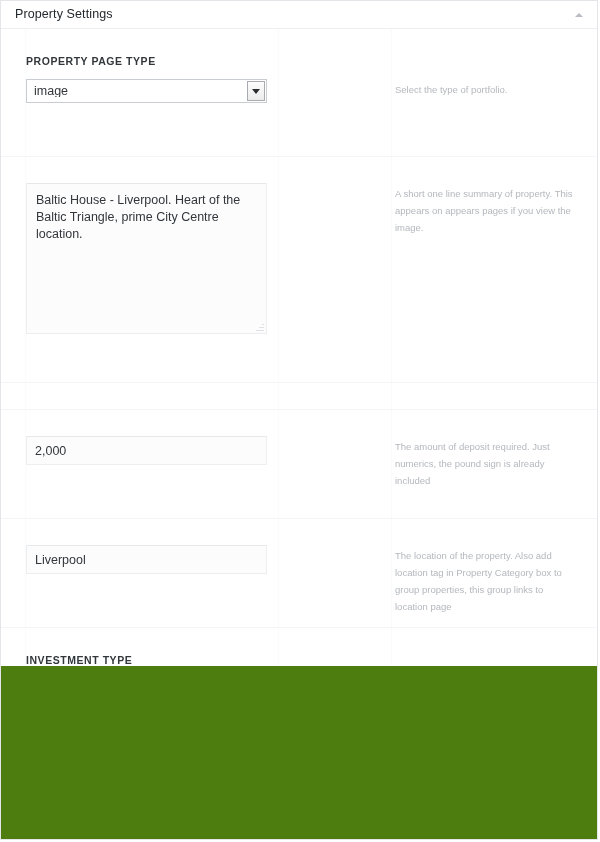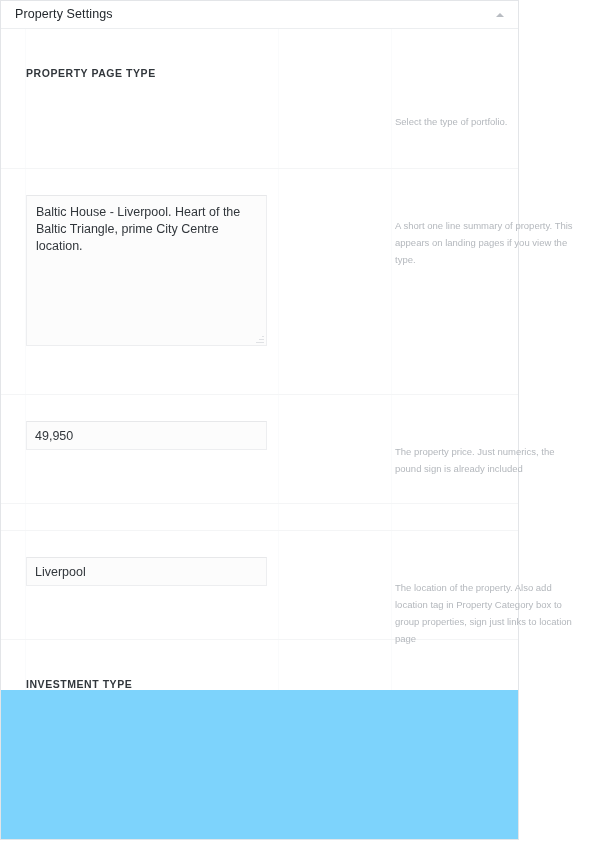--- a/index.html
+++ b/index.html
@@ -9,25 +9,25 @@
   body {
     width: 600px;
     height: 842px;
     background: #ffffff;
     font-family: "Liberation Sans", sans-serif;
     overflow: hidden;
   }
 
   .panel {
     position: relative;
-    width: 519px;
+    width: 598px;
     height: 840px;
     box-sizing: border-box;
     border: 1px solid #e3e5e8;
-    background: #7dd3fc;
+    background: #4d7c0f;
   }
 
   
   .panel-header {
     position: relative;
     height: 28px;
     box-sizing: border-box;
     border-bottom: 1px solid #eceef0;
     background: #ffffff;
     display: flex;
@@ -85,21 +85,21 @@
     border-bottom: 1px solid #f4f5f6;
   }
   .field-row:last-child { border-bottom: none; }
 
   .field-label {
     font-size: 10.5px;
     font-weight: bold;
     letter-spacing: 0.55px;
     color: #32373c;
     text-transform: uppercase;
-    margin: 12px 0 12px 25px;
+    margin: 0 0 12px 25px;
   }
 
   .field-inner {
     position: relative;
     padding-bottom: 22px;
   }
 
   .control-wrap {
     position: absolute;
     left: 25px;
@@ -108,21 +108,20 @@
   }
 
   .help-text {
     position: absolute;
     left: 394px;
     top: 2px;
     width: 182px;
     font-size: 9.5px;
     line-height: 17px;
     color: #b4b8bd;
-    margin-top: 20px;
   }
 
   
   .text-input {
     box-sizing: border-box;
     width: 241px;
     height: 29px;
     padding: 0 8px;
     font-family: "Liberation Sans", sans-serif;
     font-size: 12.5px;
@@ -237,58 +236,66 @@
 
   <div class="panel-body">
 
     <span class="guide g1"></span>
     <span class="guide g2"></span>
     <span class="guide g3"></span>
 
     <div class="field-row row-pagetype">
       <div class="field-label">PROPERTY PAGE TYPE</div>
       <div class="field-inner">
+        <div class="control-wrap">
+          <div class="select-shell">
+            <span class="select-value">image</span>
+            <span class="select-arrow-btn">
+              <span class="caret-down"></span>
+            </span>
+          </div>
+        </div>
         <div class="help-text">Select the type of portfolio.</div>
       </div>
     </div>
 
     <div class="field-row row-desc">
       <div class="field-inner">
         <div class="control-wrap">
           <div class="textarea-shell">
             <textarea class="text-area" style="">Baltic House - Liverpool. Heart of the Baltic Triangle, prime City Centre location.</textarea>
             <span class="resize-grip">
                 <i></i>
                 <i></i>
                 <i></i>
               </span>
           </div>
         </div>
-        <div class="help-text">A short one line summary of property. This appears on landing pages if you view the type.</div>
+        <div class="help-text">A short one line summary of property. This appears on appears pages if you view the image.</div>
       </div>
     </div>
 
     <div class="field-row row-price">
+    </div>
+
+    <div class="field-row row-deposit">
       <div class="field-inner">
         <div class="control-wrap">
-          <input class="text-input" type="text" value="49,950" style="">
+          <input class="text-input" type="text" value="2,000" style="">
         </div>
-        <div class="help-text">The property price. Just numerics, the pound sign is already included</div>
+        <div class="help-text">The amount of deposit required. Just numerics, the pound sign is already included</div>
       </div>
-    </div>
-
-    <div class="field-row row-deposit">
     </div>
 
     <div class="field-row row-location">
       <div class="field-inner">
         <div class="control-wrap">
           <input class="text-input" type="text" value="Liverpool" style="">
         </div>
-        <div class="help-text">The location of the property. Also add location tag in Property Category box to group properties, sign just links to location page</div>
+        <div class="help-text">The location of the property. Also add location tag in Property Category box to group properties, this group links to location page</div>
       </div>
     </div>
 
     <div class="field-row row-invtype">
       <div class="field-label">INVESTMENT TYPE</div>
 
     </div>
 
   </div>
 </div>

